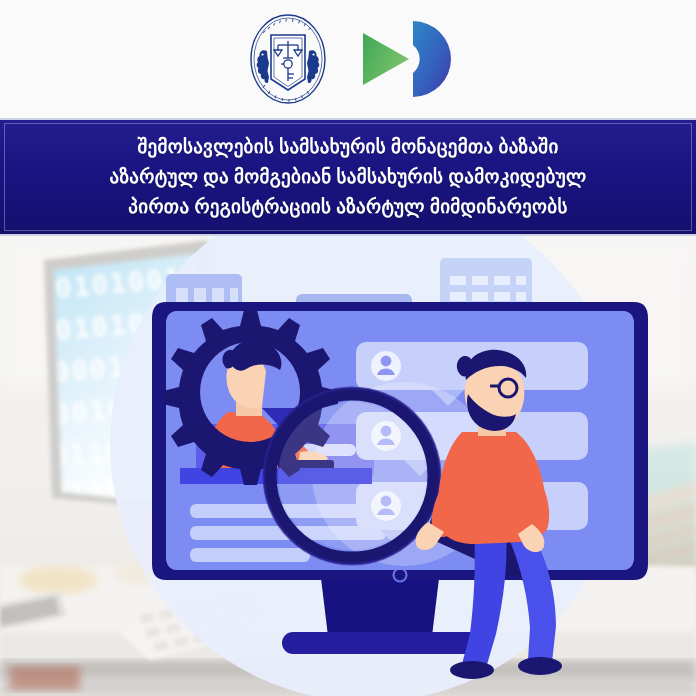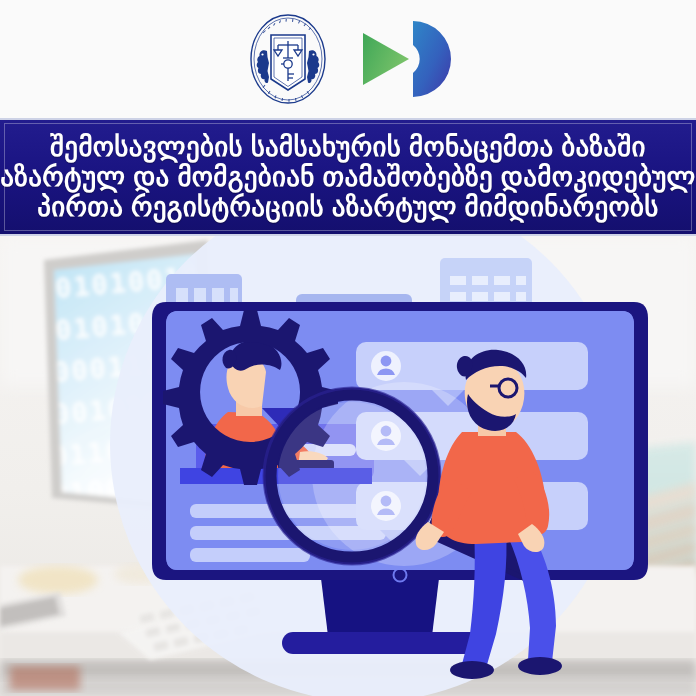--- a/index.html
+++ b/index.html
@@ -42,22 +42,22 @@
     padding: 4px 6px;
   }
   .title-banner::before {
     content: ""; position: absolute;
     left: 4px; top: 3px; right: 4px; bottom: 3px;
     border: 1px solid rgba(255,255,255,0.30);
     pointer-events: none;
   }
   .title-line {
     color: #ffffff;
-    font-family: Liberation Sans, sans-serif;
-    font-size: 27px;
+    font-family: Liberation Serif, serif;
+    font-size: 19px;
     font-weight: 700;
     letter-spacing: 0.3px;
     line-height: 30px;
     text-align: center;
     white-space: nowrap;
     text-shadow: 0 1px 1px rgba(0,0,0,0.35);
   }
 
   
   .stage {
@@ -129,21 +129,21 @@
         </linearGradient>
       </defs>
       <path d="M55 4 A38 38 0 1 1 55 80 A38 38 0 0 0 55 4 Z" fill="url(#rsBlue)"></path>
       <path d="M56 4 A38 38 0 0 1 56 80 L56 56 A18 18 0 0 0 56 28 Z" fill="url(#rsBlue)"></path>
       <path d="M6 16 L52 42 L6 68 Z" fill="url(#rsGreen)"></path>
     </svg>
   </div>
 
   <div class="title-banner">
     <div class="title-line">შემოსავლების სამსახურის მონაცემთა ბაზაში</div>
-    <div class="title-line">აზარტულ და მომგებიან თამაშობებზე დამოკიდებულ</div>
+    <div class="title-line">აზარტულ და მომგებიან სამსახურის დამოკიდებულ</div>
     <div class="title-line">პირთა რეგისტრაციის აზარტულ მიმდინარეობს</div>
   </div>
 
   <div class="stage">
     <svg viewBox="0 0 696 460">
       <defs>
         <linearGradient id="deskG" x1="0" y1="0" x2="0" y2="1">
           <stop offset="0%" stop-color="#f6f4f2"></stop>
           <stop offset="55%" stop-color="#f1efec"></stop>
           <stop offset="100%" stop-color="#e9e6e2"></stop>

